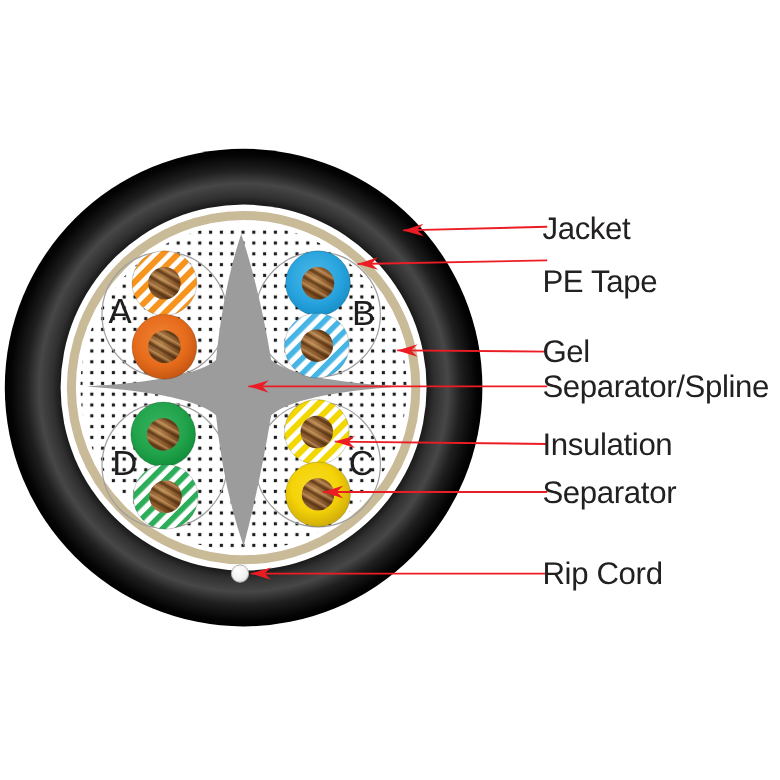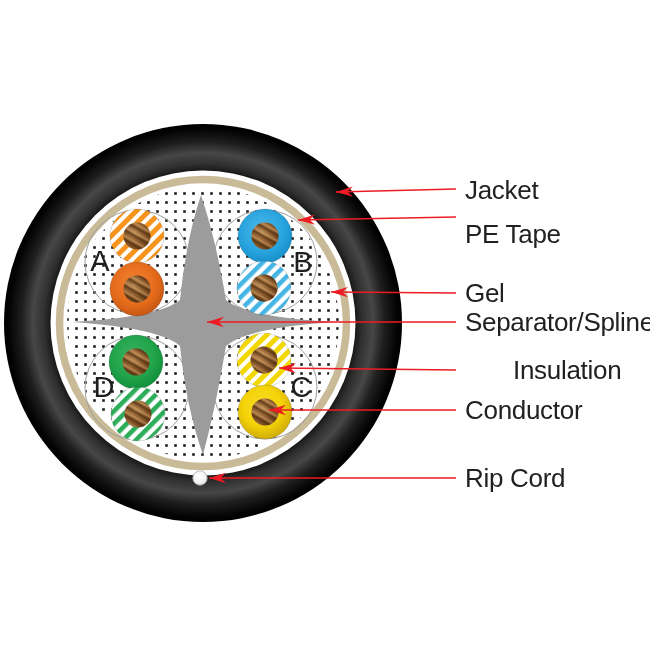--- a/index.html
+++ b/index.html
@@ -2,21 +2,21 @@
 <html><head>
 <meta charset="utf-8">
 <style>
   html,body{margin:0;padding:0;background:#fff;}
   .stage{
     position:relative;width:650px;height:650px;background:#ffffff;
     overflow:hidden;font-family:"Liberation Sans",sans-serif;
   }
   .stage svg{position:absolute;left:0;top:0;}
   .callout-label{
-    position:absolute;left:465px;transform:translateY(-50%);
+    position:absolute;left:452px;transform:translateY(-50%);
     font-size:26px;line-height:1;color:#232020;letter-spacing:-0.3px;
     white-space:nowrap;
   }
   .pair-letter{
     position:absolute;transform:translate(-50%,-50%);
     font-size:29px;line-height:1;color:#1e1e1e;
   }
 </style>
 </head>
 <body>
@@ -168,17 +168,17 @@
 
   <div class="pair-letter" style="left:100px;top:261px;">A</div>
   <div class="pair-letter" style="left:303px;top:262px;">B</div>
   <div class="pair-letter" style="left:301px;top:387px;">C</div>
   <div class="pair-letter" style="left:104px;top:387px;">D</div>
 
   <div class="callout-label" style="top:190px;">Jacket</div>
   <div class="callout-label" style="top:218px;margin-top:16px;">PE Tape</div>
   <div class="callout-label" style="top:293px;">Gel</div>
   <div class="callout-label" style="top:322px;">Separator/Spline</div>
-  <div class="callout-label" style="top:370px;margin-left:48px;">Insulation</div>
-  <div class="callout-label" style="top:410px;">Conductor</div>
+  <div class="callout-label" style="top:370px;">Insulation</div>
+  <div class="callout-label" style="top:410px;">Separator</div>
   <div class="callout-label" style="top:478px;text-align:right;">Rip Cord</div>
 
 </div>
 
 </body></html>

